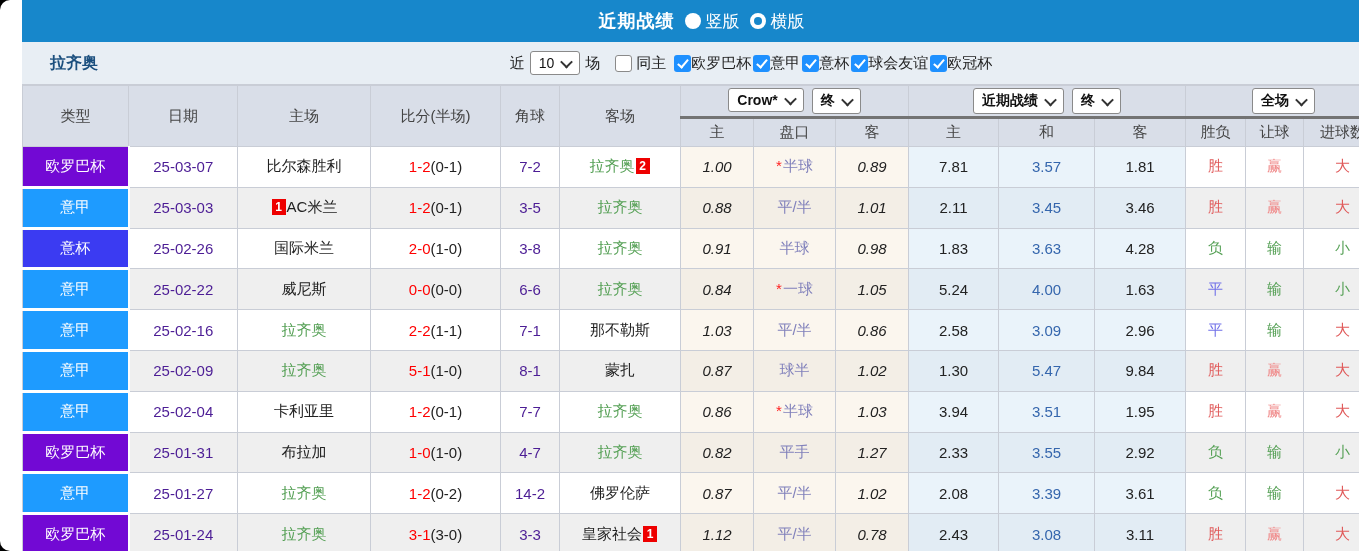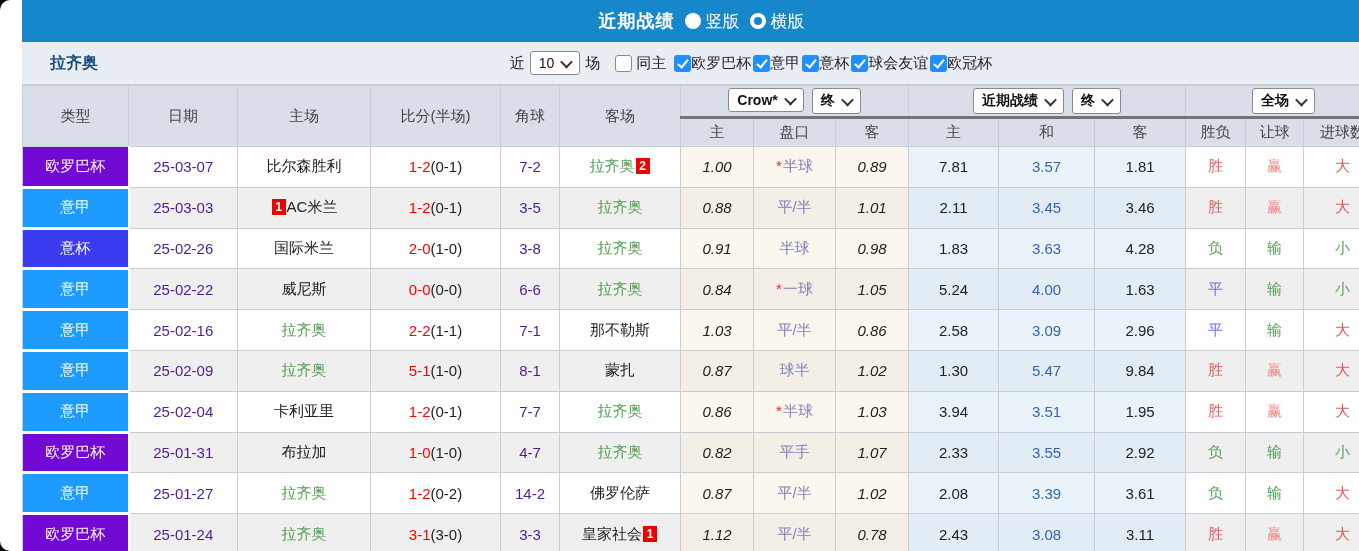--- a/index.html
+++ b/index.html
@@ -278,21 +278,21 @@
         </tr>
         <tr class="odd">
           <td class="type-cell" style="background: rgb(114, 9, 212);">欧罗巴杯</td>
           <td class="date-cell">25-01-31</td>
           <td class="team-cell"><span class="team-txt">布拉加</span></td>
           <td class="score-cell"><span class="ft">1-0</span><span class="ht">(1-0)</span></td>
           <td class="corner-cell">4-7</td>
           <td class="team-cell"><span class="team-txt lazio">拉齐奥</span></td>
           <td class="crow num">0.82</td>
           <td class="crow handicap"><span class="hc-text">平手</span></td>
-          <td class="crow num">1.07</td>
+          <td class="crow num">1.27</td>
           <td class="avg num">2.33</td>
           <td class="avg draw">3.55</td>
           <td class="avg num">2.92</td>
           <td class="res" style="color: rgb(85, 160, 85);">负</td>
           <td class="res" style="color: rgb(85, 160, 85);">输</td>
           <td class="res" style="color: rgb(85, 160, 85);">小</td>
         </tr>
         <tr class="even">
           <td class="type-cell" style="background: rgb(30, 155, 255);">意甲</td>
           <td class="date-cell">25-01-27</td>

